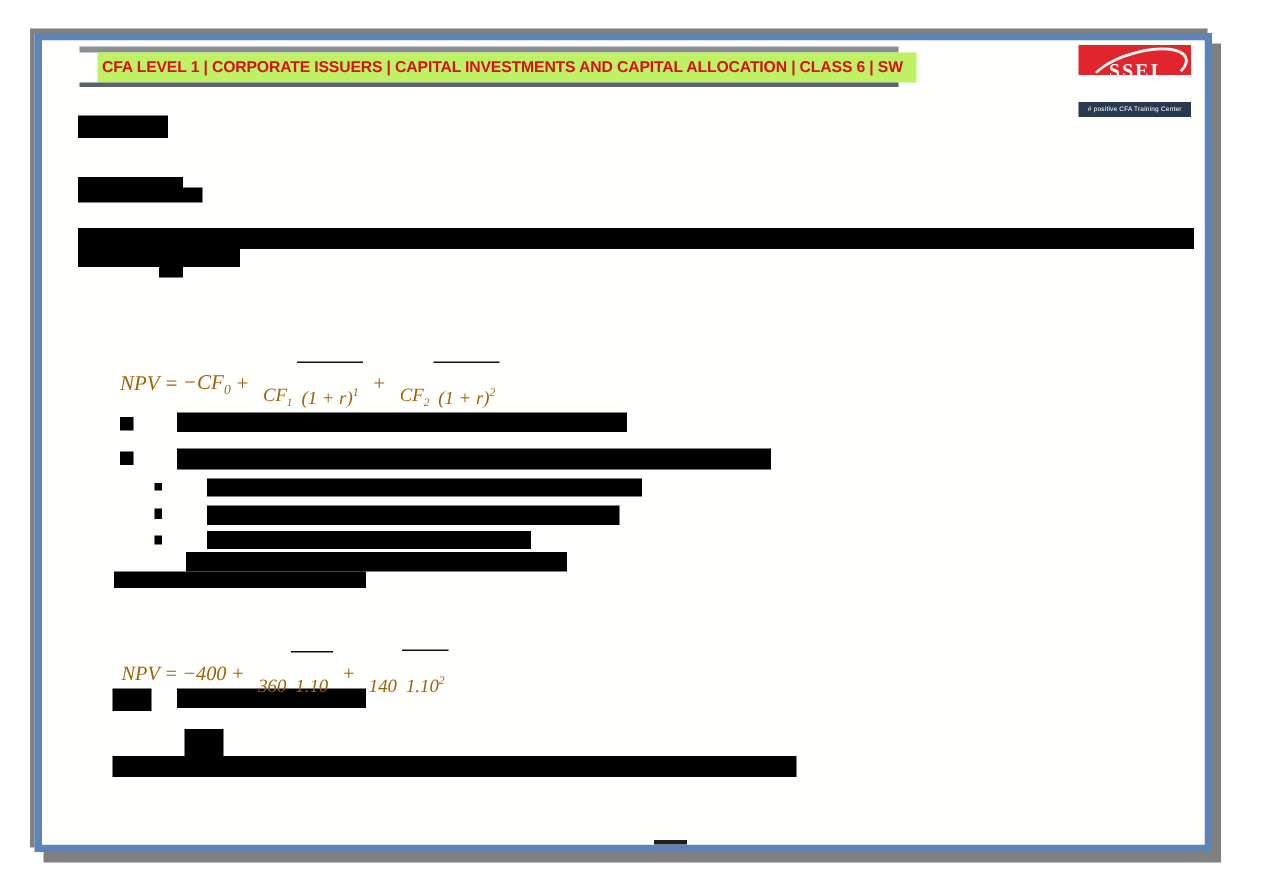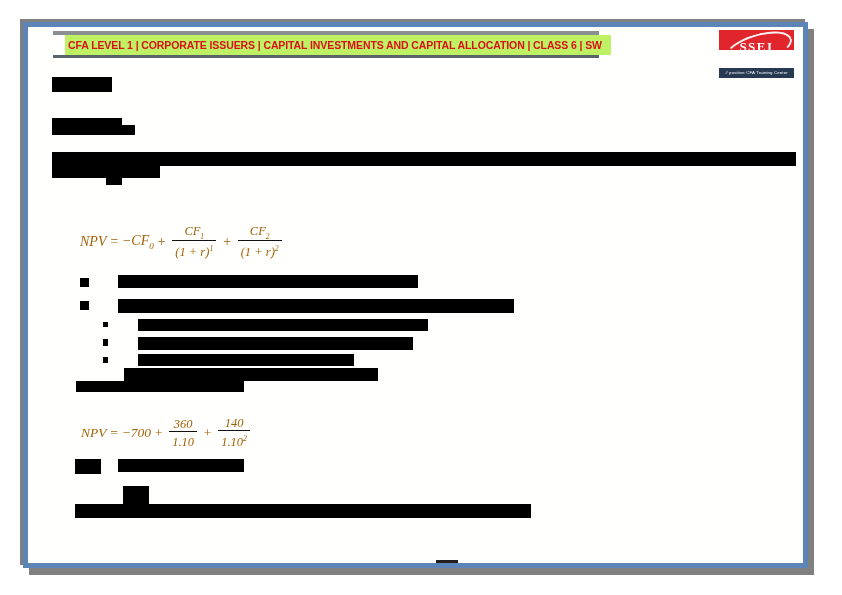--- a/index.html
+++ b/index.html
@@ -127,32 +127,31 @@
     font-family:"Liberation Serif", serif;
     font-style:italic;
     color:#a16207;
     white-space:nowrap;
     display:flex;
     align-items:center;
   }
   .formula .var{font-style:italic;}
   .frac{
     display:inline-flex;
-    flex-direction:column;
-    align-items:center;
+    align-items:flex-end;
     vertical-align:middle;
-    margin:0 3px;
+    margin:16px 3px;
     line-height:1.05;
   }
   .frac .num{
     padding:0 3px;
     font-size:12.5px;
   }
   .frac .den{
-    padding:4px 3px 0;
+    padding:16px 3px 0;
     border-top:1.3px solid #101010;
     font-size:12.5px;
   }
   .op{margin:0 3px;font-style:italic;}
   sup{font-size:.62em;vertical-align:super;}
   #page-number-redact{
     position:absolute;
     left:408px; top:533px;
     width:22px; height:13px;
     background:#231f20;
@@ -216,21 +215,21 @@
       <span class="op">+</span>
       <span class="frac">
         <span class="num"><span>CF</span><sub style="font-size:.6em">2</sub></span>
         <span class="den"><span>(1 + r)</span><sup>2</sup></span>
       </span>
     </div>
 
     <div class="formula" id="formula-numeric" style="left:53px; top:390px; font-size:13.5px;">
       <span class="var">NPV</span>
       <span class="op">=</span>
-      <span>−700</span>
+      <span>−400</span>
       <span class="op">+</span>
       <span class="frac">
         <span class="num">360</span>
         <span class="den">1.10</span>
       </span>
       <span class="op">+</span>
       <span class="frac">
         <span class="num">140</span>
         <span class="den"><span>1.10</span><sup>2</sup></span>
       </span>

